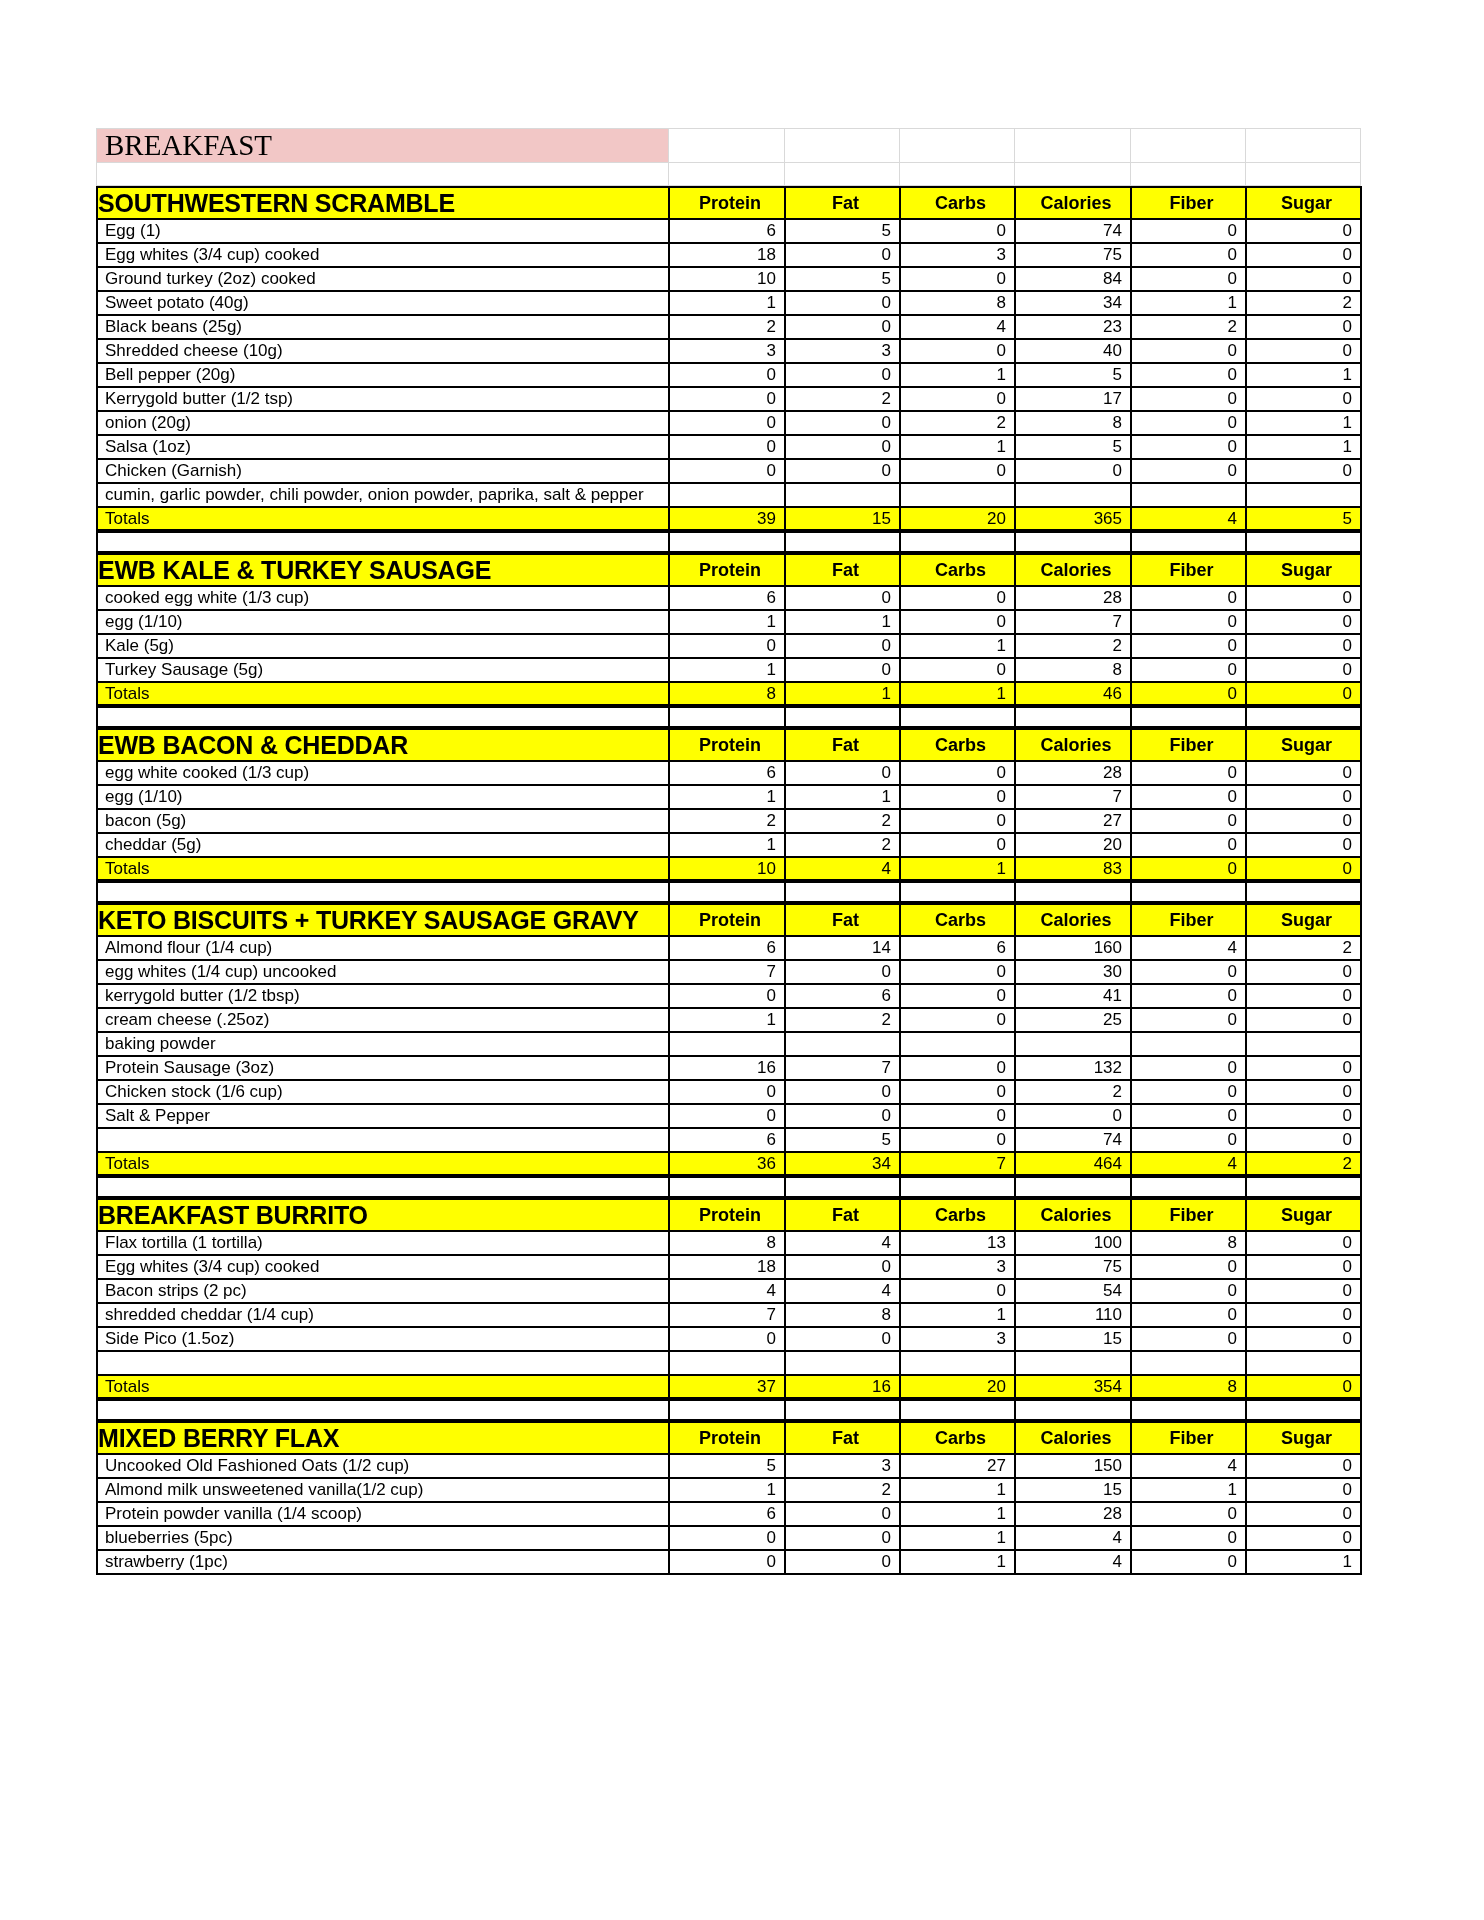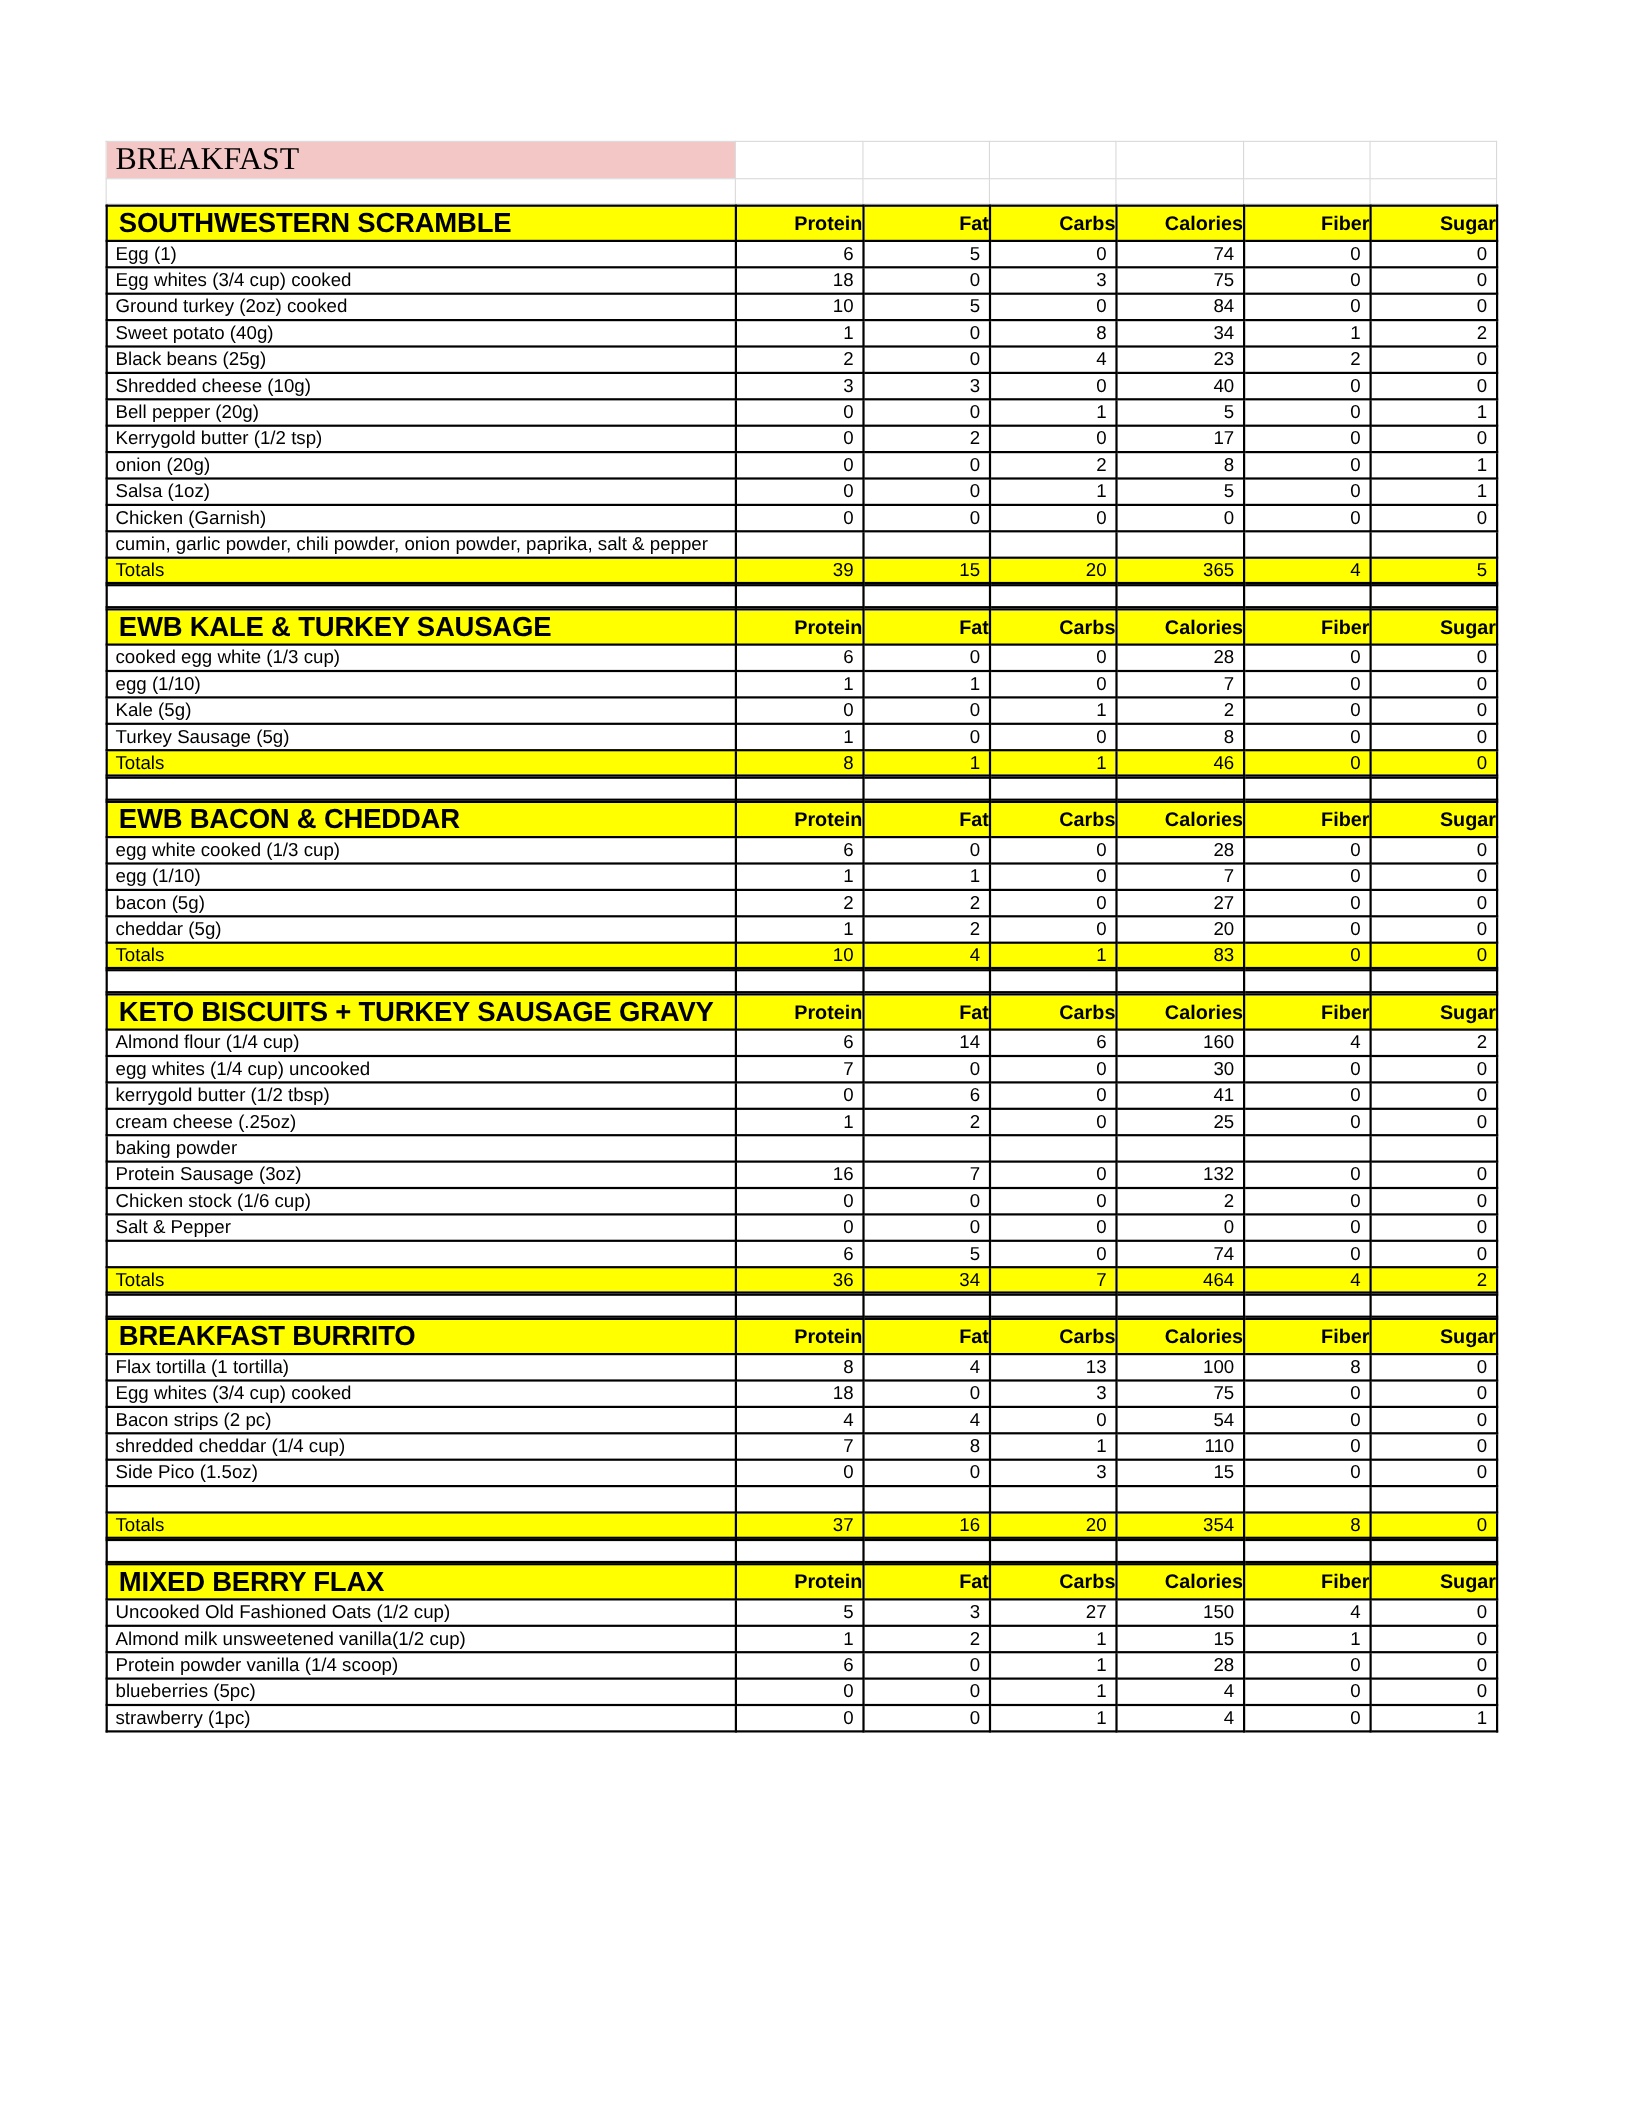--- a/index.html
+++ b/index.html
@@ -17,22 +17,22 @@
   .top-table .r2 td{height:23px;}
   .top-table .pink{
     background:var(--title-bg,#f2c7c6);
     font-family:"Liberation Serif",serif;
     font-size:29px;padding-left:8px;vertical-align:middle;
   }
 
   
   .sec td{border:2px solid var(--grid,#000);}
   .hdr td{background:var(--yellow,#ffff00);}
-  .hdr .title{font-weight:bold;font-size:25px;padding-left:10px;height:32px;vertical-align:middle;letter-spacing:-0.2px;}
-  .hdr .colh{font-weight:bold;font-size:18px;vertical-align:bottom;padding:0 0 4px 6px;text-align:right;}
+  .hdr .title{font-weight:bold;font-size:25px;padding-left:0;height:32px;vertical-align:middle;letter-spacing:-0.2px;}
+  .hdr .colh{font-weight:bold;font-size:18px;vertical-align:bottom;padding:0 0 4px 6px;text-align:center;}
   .row td{height:24px;font-size:17px;background:#fff;}
   .name{padding-left:7px;text-align:left;}
   .num{padding-right:8px;text-align:right;}
   .tot td{background:var(--yellow,#ffff00);font-weight:normal;height:23px;font-size:17px;}
   .gap td{height:20px;background:#fff;border:2px solid var(--grid,#000);}
 </style>
 </head>
 <body>
 
 <div class="sheet">

